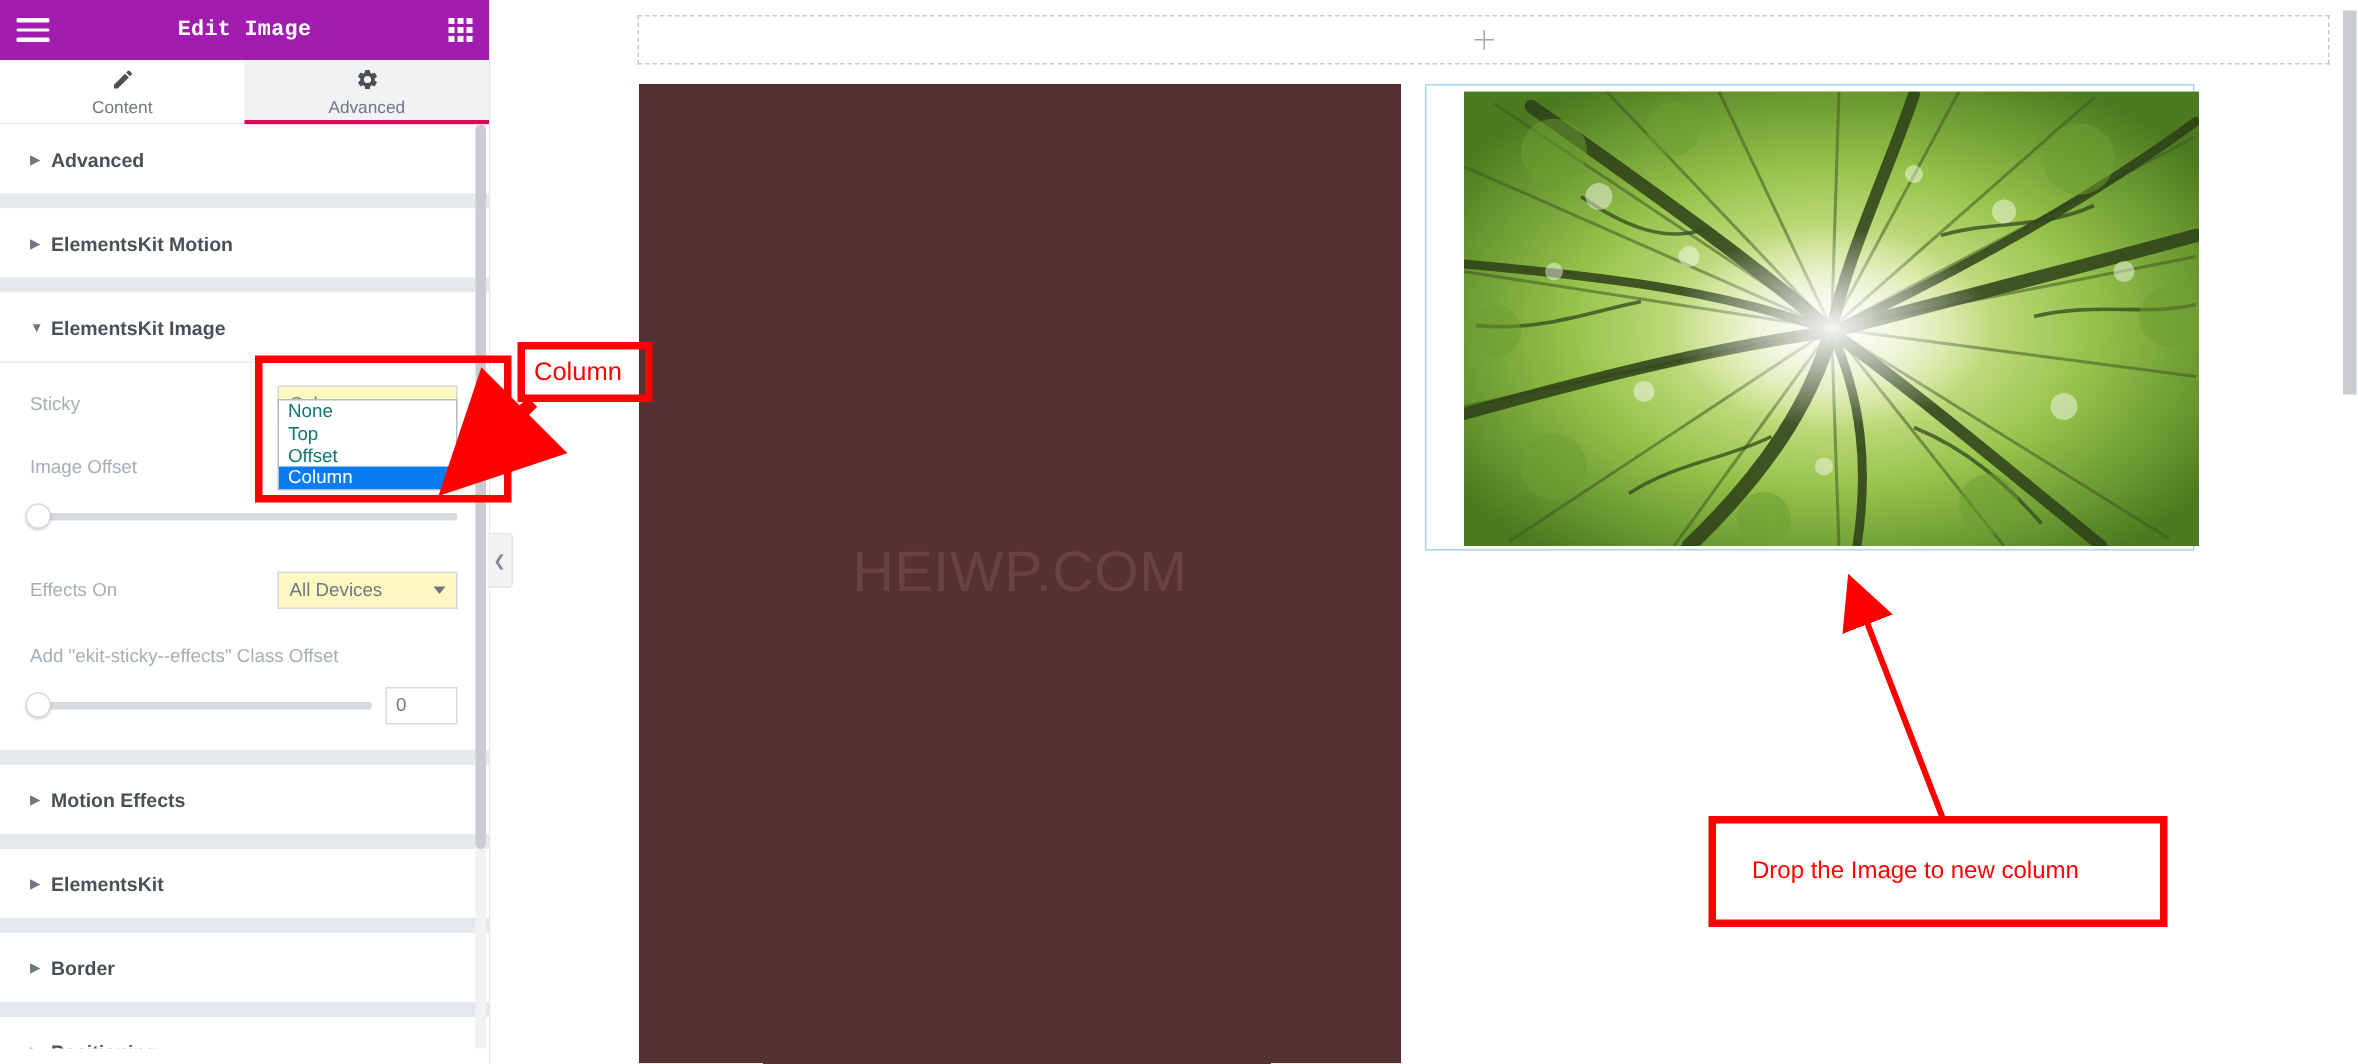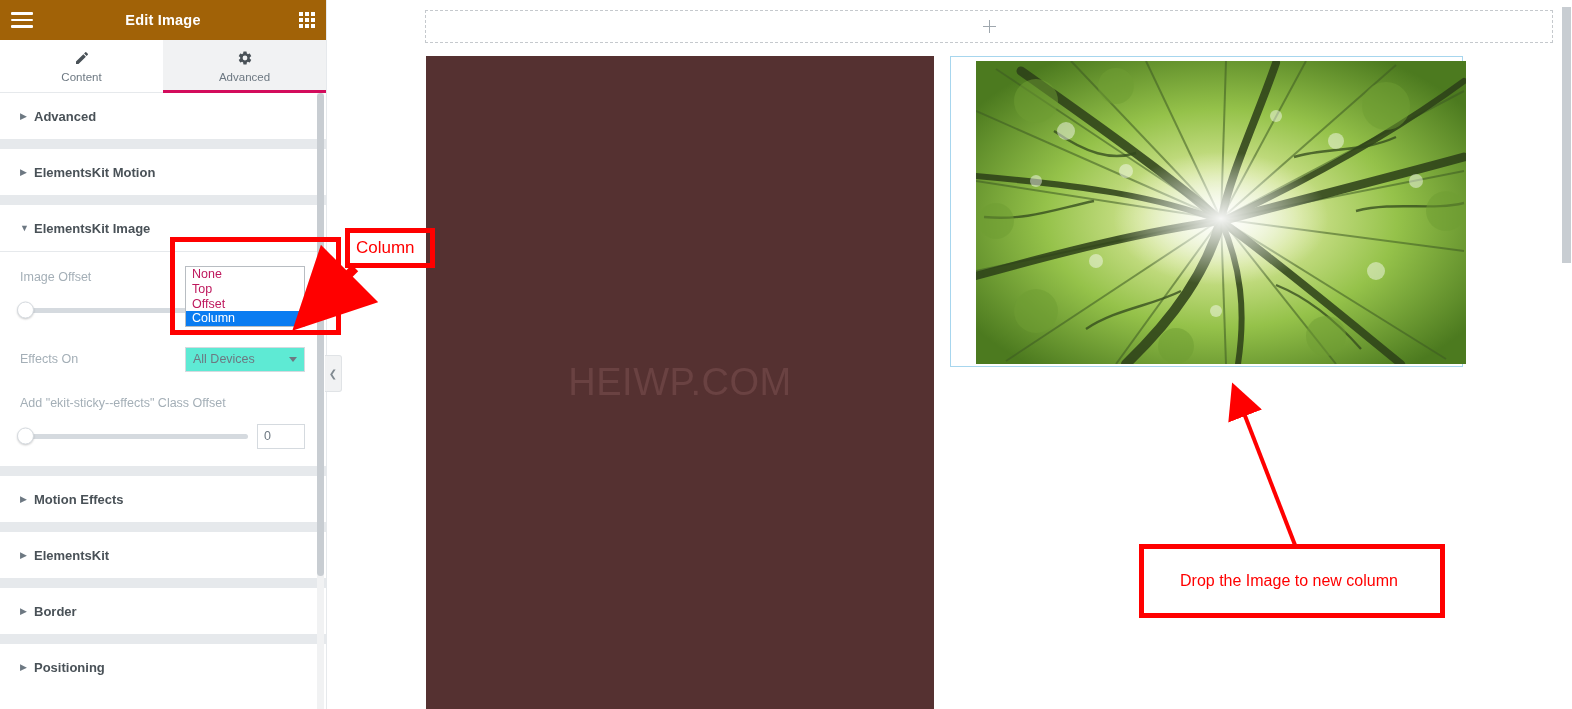--- a/index.html
+++ b/index.html
@@ -14,39 +14,40 @@
 
   
   .panel {
     position: absolute; left: 0; top: 0;
     width: 327px; height: 709px;
     background: #ffffff;
     border-right: 1px solid #e6e9ec;
     overflow: hidden;
   }
   .panel-header {
-    height: 40px; background: #a16207;
+    height: 40px; background: #a21caf;
     display: flex; align-items: center; justify-content: space-between;
     padding: 0 11px;
+    font-family: Liberation Mono, monospace;
   }
   .ph-title {
     color: #ffffff; font-size: 14.5px; font-weight: bold;
     letter-spacing: .2px;
     position: absolute; left: 0; right: 0; text-align: center;
     pointer-events: none;
   }
   .hamburger { width: 22px; height: 16px; display: flex; flex-direction: column;
     justify-content: space-between; cursor: pointer; z-index: 2; }
   .hamburger i { display: block; height: 2.6px; background: #fff; border-radius: 1px; }
   .grid-icon { display: grid; grid-template-columns: repeat(3, 4px);
     grid-template-rows: repeat(3, 4px); gap: 2px; cursor: pointer; z-index: 2; }
   .grid-icon i { background: #fff; display: block; }
 
   .tabs {
-    height: 53px; display: flex; background: #ffffff;
+    height: 43px; display: flex; background: #ffffff;
     border-bottom: 1px solid #e6e9ec;
   }
   .tab {
     flex: 1; display: flex; flex-direction: column;
     align-items: center; justify-content: center; gap: 5px;
     cursor: pointer; position: relative; background: #ffffff;
   }
   .tab.active { background: #f1f2f3; }
   .tab.active:after {
     content: ""; position: absolute; left: 0; right: 0; bottom: -1px;
@@ -70,33 +71,33 @@
 
   .controls { background: #ffffff; padding: 0 0 14px 0; border-top: 1px solid #e6e9ec; }
   .ctrl-row {
     display: flex; align-items: center; min-height: 34px;
     padding: 0 21px 0 20px;
   }
   .ctrl-label { font-size: 12.5px; color: #a4afb7; flex: 1; }
   .ctrl-label-wide { font-size: 12.5px; color: #a4afb7; }
 
   .select {
-    width: 120px; height: 25px; border: 1px solid #d5dadf; background: #5eead4;
+    width: 120px; height: 25px; border: 1px solid #d5dadf; background: #fef9c3;
     display: flex; align-items: center; justify-content: space-between;
     padding: 0 7px; font-size: 12.5px; color: #6d7882; cursor: pointer;
   }
   .caret { border-left: 4px solid transparent; border-right: 4px solid transparent;
     border-top: 5px solid #6d7882; }
 
   .dropdown {
     position: absolute; left: 185px; top: 266px;
     width: 120px; border: 1px solid #b8bdc2; background: #fff;
     z-index: 40;
   }
-  .dd-opt { height: 14.8px; font-size: 12.5px; color: #be185d;
+  .dd-opt { height: 14.8px; font-size: 12.5px; color: #0f766e;
     padding: 0 0 0 6px; line-height: 14.8px; cursor: pointer; }
   .dd-opt.sel { background: #0a7cf1; color: #fff; }
 
   .slider-row { display: flex; align-items: center; padding: 0 21px 0 19px; height: 32px; gap: 9px; }
   .track { flex: 1; height: 5px; background: #d5dadf; border-radius: 3px; position: relative; }
   .knob { position: absolute; left: -2px; top: 50%; transform: translateY(-50%);
     width: 17px; height: 17px; background: #fff; border: 1px solid #d5dadf;
     border-radius: 50%; box-shadow: 0 1px 2px rgba(0,0,0,.18); cursor: pointer; }
   .num-input { width: 48px; height: 25px; border: 1px solid #d5dadf; background: #fff;
     font-size: 12.5px; color: #6d7882; padding: 0 0 0 6px; line-height: 23px; }
@@ -152,21 +153,21 @@
   #anno-column {
     left: 345px; top: 228px; width: 90px; height: 40px;
     padding-left: 6px; font-size: 17px; background: transparent;
   }
   #anno-hl {
     left: 170px; top: 237px; width: 171px; height: 98px;
     border: 5px solid #ff0000; background: transparent;
   }
   #anno-drop {
     left: 1139px; top: 544px; width: 306px; height: 74px;
-    padding-left: 36px; font-size: 16px;
+    padding-left: 24px; font-size: 16px;
   }
   svg.arrow-layer { position: absolute; left: 0; top: 0; width: 1572px; height: 709px;
     pointer-events: none; z-index: 55; }
 
   .right-sb { position: absolute; right: 0; top: 0; width: 14px; height: 709px;
     background: #fff; }
   .right-sb i { position: absolute; right: 1px; top: 7px; width: 9px; height: 256px;
     background: #c8cdd2; display: block; cursor: pointer; }
 </style>
 </head>
@@ -228,20 +229,27 @@
         <span class="sec-title">ElementsKit Motion</span>
       </div>
       <div class="sec-gap"></div>
 
       <div class="section">
         <span class="sec-arrow">▼</span>
         <span class="sec-title">ElementsKit Image</span>
       </div>
 
       <div class="controls">
+        <div class="ctrl-row" style="margin-top:10px">
+          <span class="ctrl-label">Sticky</span>
+          <div class="select">
+            <span>Column</span>
+            <span class="caret"></span>
+          </div>
+        </div>
 
         <div class="ctrl-row" style="margin-top:8px">
           <span class="ctrl-label">Image Offset</span>
         </div>
         <div class="slider-row">
           <div class="track">
             <span class="knob"></span>
           </div>
         </div>
 

